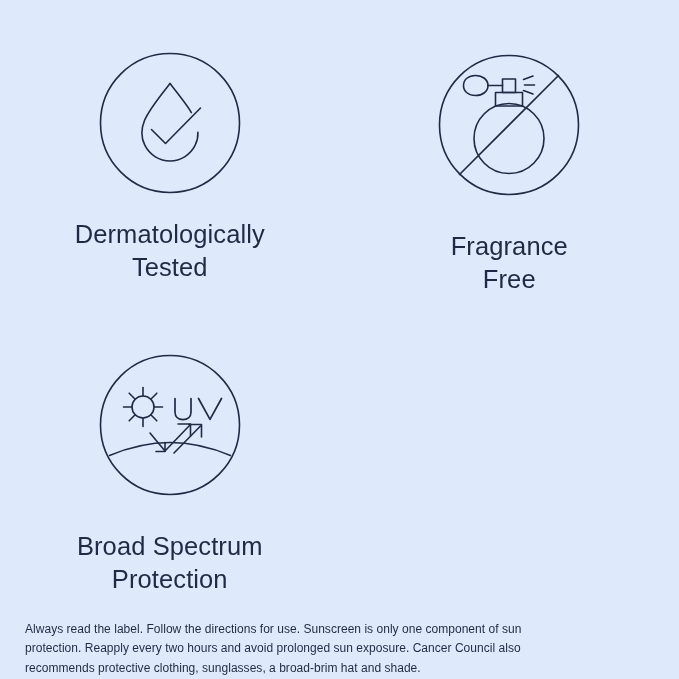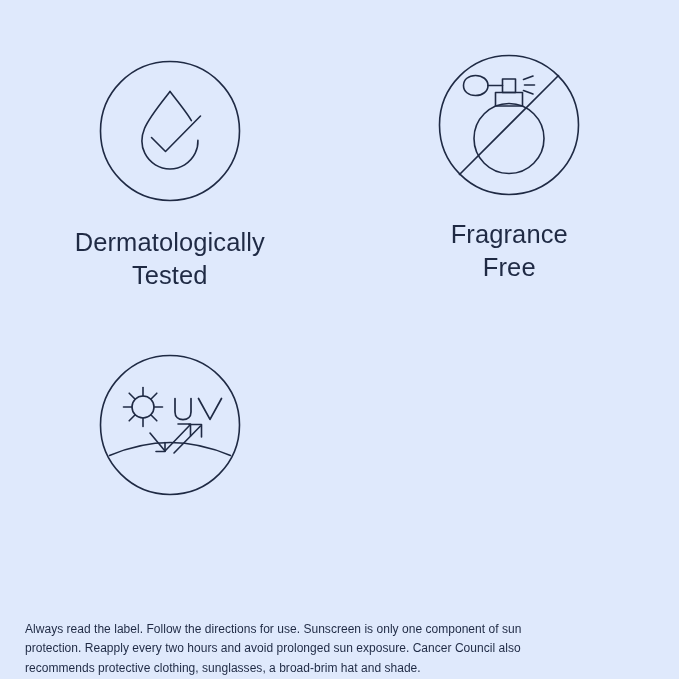--- a/index.html
+++ b/index.html
@@ -29,22 +29,22 @@
     display: grid;
     grid-template-columns: 1fr 1fr;
     grid-template-rows: 1fr 1fr;
   }
   .feature {
     display: flex;
     flex-direction: column;
     align-items: center;
     justify-content: flex-start;
   }
-  .feature-r1 { padding-top: 52px; margin-top: 8px; }
-  .feature-r2 { padding-top: 54px; }
+  .feature-r1 { padding-top: 52px; }
+  .feature-r2 { padding-top: 54px; gap: 12px; }
   .icon-circle {
     width: 142px;
     height: 142px;
     display: block;
   }
   .icon-circle svg { display: block; }
   .feature-label {
     margin-top: 24px;
     text-align: center;
     font-size: 25.5px;
@@ -163,19 +163,21 @@
           <path class="stroke" d="M57 97.5 L66 97.5 L66 88.5"></path>
 
           <path class="stroke" d="M66 97 L90.5 71.5"></path>
           <path class="stroke" d="M79 70 L91.5 70 L91.5 82"></path>
           <path class="stroke" d="M75 99 L101.5 72"></path>
           <path class="stroke" d="M90 70.5 L102.5 70.5 L102.5 83"></path>
 
           <path class="stroke" d="M10.5 101.5 C32 92.5 52 88.5 71 88.5 C90 88.5 110 92.5 131.5 101.5"></path>
         </svg>
       </span>
+      <div class="feature-label">Broad Spectrum
+Protection</div>
     </div>
 
   </div>
 
   <p class="disclaimer">Always read the label. Follow the directions for use. Sunscreen is only one component of sun protection. Reapply every two hours and avoid prolonged sun exposure. Cancer Council also recommends protective clothing, sunglasses, a broad-brim hat and shade.</p>
 
 </div>
 
 </body></html>

